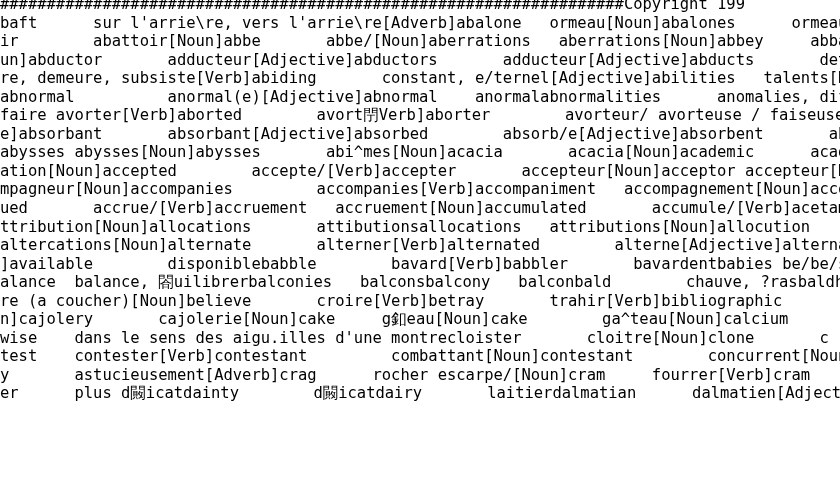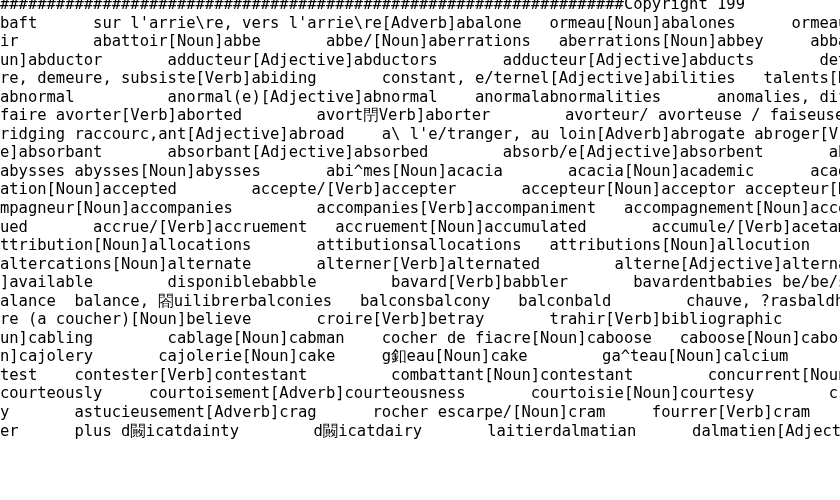--- a/index.html
+++ b/index.html
@@ -48,31 +48,29 @@
 
 <div id="terminal">
   <div id="lines">
       <span class="tline hashrow">###################################################################Copyright 199</span>
       <span class="tline">baft      sur l'arrie\re, vers l'arrie\re[Adverb]abalone   ormeau[Noun]abalones      ormeaux[N</span>
       <span class="tline">ir        abattoir[Noun]abbe       abbe/[Noun]aberrations   aberrations[Noun]abbey     abbaye (f</span>
       <span class="tline">un]abductor       adducteur[Adjective]abductors       adducteur[Adjective]abducts       detourner</span>
       <span class="tline">re, demeure, subsiste[Verb]abiding       constant, e/ternel[Adjective]abilities   talents[N</span>
       <span class="tline">abnormal          anormal(e)[Adjective]abnormal    anormalabnormalities      anomalies, diffor</span>
       <span class="tline">faire avorter[Verb]aborted        avort閅Verb]aborter        avorteur/ avorteuse / faiseuse d'</span>
-      <span class="tline">ridging raccourc,ant[Adjective]abroad    a\ l'e/tranger, au loin[Adverb]abrogate abroger[V</span>
       <span class="tline">e]absorbant       absorbant[Adjective]absorbed        absorb/e[Adjective]absorbent       absorbant</span>
       <span class="tline">abysses abysses[Noun]abysses       abi^mes[Noun]acacia       acacia[Noun]academic      acad闝iqu</span>
       <span class="tline">ation[Noun]accepted        accepte/[Verb]accepter       accepteur[Noun]acceptor accepteur[Noun]ac</span>
       <span class="tline">mpagneur[Noun]accompanies         accompanies[Verb]accompaniment   accompagnement[Noun]accom</span>
       <span class="tline">ued       accrue/[Verb]accruement   accruement[Noun]accumulated       accumule/[Verb]acetaminop</span>
       <span class="tline">ttribution[Noun]allocations       attibutionsallocations   attributions[Noun]allocution      a</span>
       <span class="tline">altercations[Noun]alternate       alterner[Verb]alternated        alterne[Adjective]alterna</span>
       <span class="tline">]available        disponiblebabble        bavard[Verb]babbler       bavardentbabies be/be/s[N</span>
       <span class="tline">alance  balance, 閤uilibrerbalconies   balconsbalcony   balconbald        chauve, ?rasbaldh</span>
       <span class="tline">re (a coucher)[Noun]believe       croire[Verb]betray       trahir[Verb]bibliographic       b</span>
-      <span class="tline">un]cabling        cablage[Noun]cabman    cocher de fiacre[Noun]caboose   caboose[Noun]cabo</span>
       <span class="tline">n]cajolery       cajolerie[Noun]cake     g釦eau[Noun]cake        ga^teau[Noun]calcium      c</span>
+      <span class="tline">wise    dans le sens des aigu.illes d'une montrecloister       cloitre[Noun]clone       c</span>
       <span class="tline">test    contester[Verb]contestant         combattant[Noun]contestant        concurrent[Noun]c</span>
-      <span class="tline">courteously     courtoisement[Adverb]courteousness       courtoisie[Noun]courtesy        c</span>
       <span class="tline">y       astucieusement[Adverb]crag      rocher escarpe/[Noun]cram     fourrer[Verb]cram</span>
       <span class="tline">er      plus d闝icatdainty        d闝icatdairy       laitierdalmatian      dalmatien[Adjecti</span>
     </div>
 </div>
 
 </body></html>

